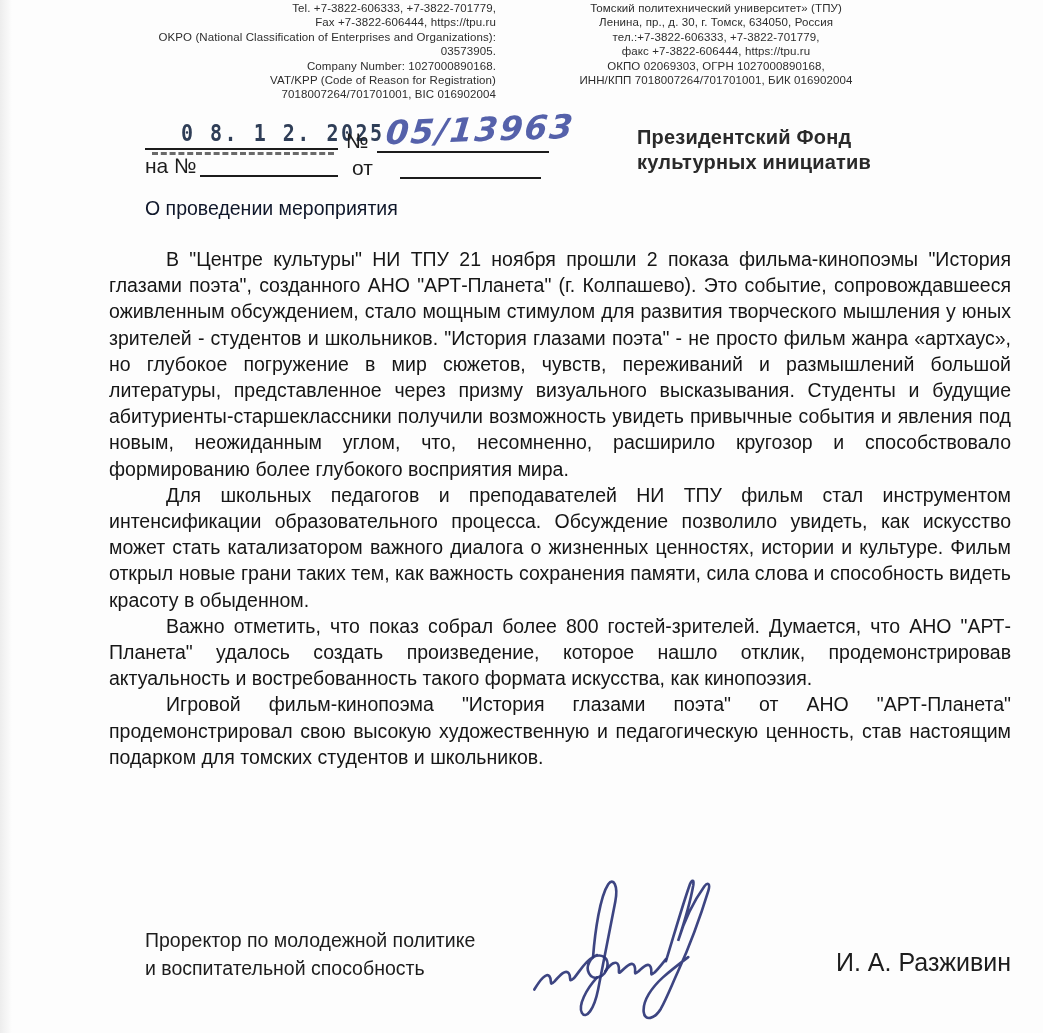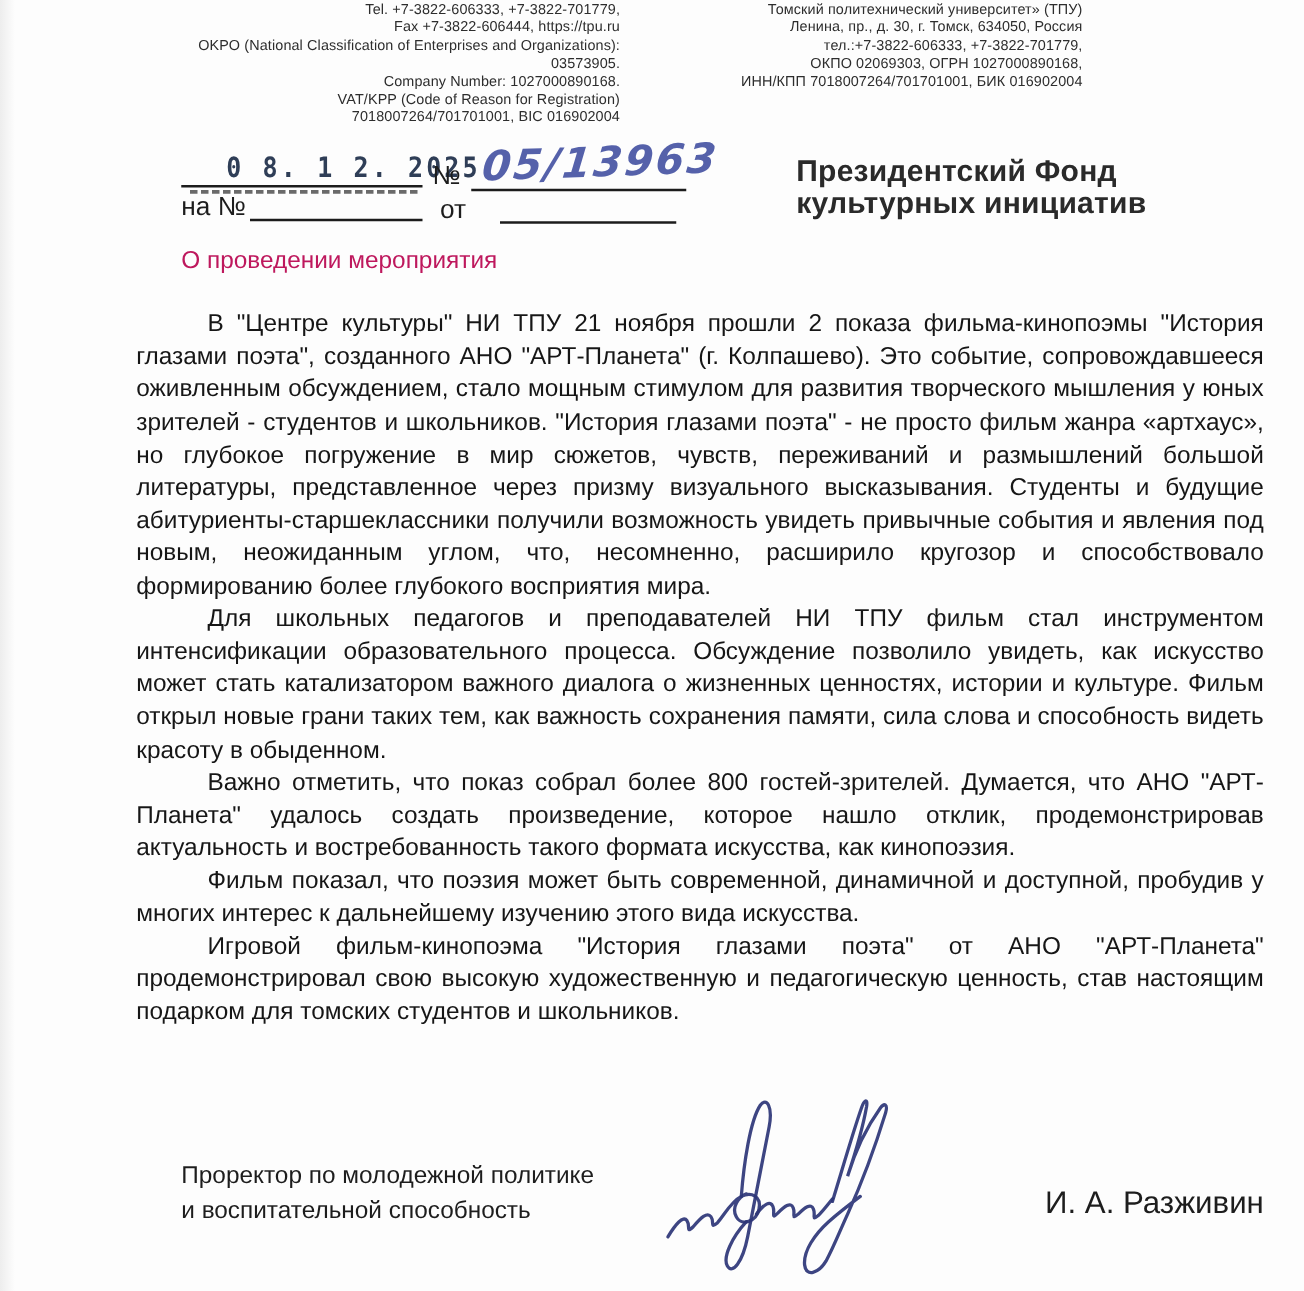--- a/index.html
+++ b/index.html
@@ -7,36 +7,36 @@
     position:relative;width:1043px;height:1033px;overflow:hidden;
     background:#fdfdfd;
     font-family:"Liberation Sans",sans-serif;
     color:#1d1d1d;
   }
   .edge-shade{position:absolute;left:0;top:0;width:12px;height:100%;
     background:linear-gradient(90deg,#ededed,#fdfdfd);}
   
   .lh{position:absolute;top:1px;font-size:11.5px;line-height:14.4px;color:#2d2d2d;letter-spacing:0.1px;}
   .lh-left{left:140px;width:356px;text-align:right;}
-  .lh-right{left:566px;width:300px;text-align:right;}
+  .lh-right{left:566px;width:300px;text-align:center;}
   
   .stamp-date{position:absolute;left:181px;top:120px;font-size:20px;font-weight:bold;
     letter-spacing:2.5px;color:#2f3e57;transform:scaleY(1.12);transform-origin:top left;
     font-family:"DejaVu Sans Mono",monospace;}
   .rule{position:absolute;height:0;border-top:2.5px solid #1c1c1c;}
   .rule-dash{position:absolute;height:0;border-top:3px dashed #3a3a3a;opacity:.75;}
   .ref-label{position:absolute;font-size:21px;color:#1d1d1d;}
   .hand-number{position:absolute;left:386px;top:110px;font-size:33px;font-style:italic;
     color:#4351a2;letter-spacing:2px;transform:rotate(-2deg) skewX(-8deg);
     font-family:"DejaVu Sans",sans-serif;font-weight:bold;opacity:.9;}
   
-  .addressee{position:absolute;left:637px;top:125px;font-size:24px;line-height:25px;
+  .addressee{position:absolute;left:637px;top:125px;font-size:20px;line-height:25px;
     font-weight:bold;color:#2a2a2a;letter-spacing:.2px;}
   
-  .subject{position:absolute;left:145px;top:197px;font-size:19.5px;color:#be185d;}
+  .subject{position:absolute;left:145px;top:197px;font-size:19.5px;color:#0f172a;}
   
   .body-text{position:absolute;left:109px;top:246px;width:902px;
     font-size:19.5px;line-height:26.2px;text-align:justify;color:#161616;}
   .body-text p{margin:0;text-indent:57px;text-align:justify;}
   .body-text p:after{content:"";display:inline-block;width:0;}
   
   .signer-title{position:absolute;left:145px;top:927px;font-size:19.5px;line-height:27.5px;color:#1d1d1d;}
   .signer-name{position:absolute;left:836px;top:948px;font-size:25px;color:#1d1d1d;}
   .sig{position:absolute;left:526px;top:868px;width:208px;height:162px;}
   .sig path{fill:none;stroke:#2c3577;stroke-width:2.6;stroke-linecap:round;opacity:.92;}
@@ -52,20 +52,21 @@
     <div>Fax +7-3822-606444, https://tpu.ru</div>
     <div>OKPO (National Classification of Enterprises and Organizations): 03573905.</div>
     <div>Company Number: 1027000890168.</div>
     <div>VAT/KPP (Code of Reason for Registration)</div>
     <div>7018007264/701701001, BIC 016902004</div>
   </div>
   <div class="lh lh-right">
     <div>Томский политехнический университет» (ТПУ)</div>
     <div>Ленина, пр., д. 30, г. Томск, 634050, Россия</div>
     <div>тел.:+7-3822-606333, +7-3822-701779,</div>
+    <div>факс +7-3822-606444, https://tpu.ru</div>
     <div>ОКПО 02069303, ОГРН 1027000890168,</div>
     <div>ИНН/КПП 7018007264/701701001, БИК 016902004</div>
   </div>
 
   <div class="stamp-date">0 8. 1 2. 2025</div>
   <div class="rule" style="left:145px;top:148px;width:193px;"></div>
   <div class="rule-dash" style="left:152px;top:152px;width:182px;"></div>
   <div class="ref-label" style="left:346px;top:129px;">№</div>
   <div class="hand-number">05/13963</div>
   <div class="rule" style="left:377px;top:151px;width:172px;"></div>
@@ -78,21 +79,20 @@
     <div>Президентский Фонд</div>
     <div>культурных инициатив</div>
   </div>
 
   <div class="subject">О проведении мероприятия</div>
 
   <div class="body-text">
     <p>В "Центре культуры" НИ ТПУ 21 ноября прошли 2 показа фильма-кинопоэмы "История глазами поэта", созданного АНО "АРТ-Планета" (г. Колпашево). Это событие, сопровождавшееся оживленным обсуждением, стало мощным стимулом для развития творческого мышления у юных зрителей - студентов и школьников. "История глазами поэта" - не просто фильм жанра «артхаус», но глубокое погружение в мир сюжетов, чувств, переживаний и размышлений большой литературы, представленное через призму визуального высказывания. Студенты и будущие абитуриенты-старшеклассники получили возможность увидеть привычные события и явления под новым, неожиданным углом, что, несомненно, расширило кругозор и способствовало формированию более глубокого восприятия мира.</p>
     <p>Для школьных педагогов и преподавателей НИ ТПУ фильм стал инструментом интенсификации образовательного процесса. Обсуждение позволило увидеть, как искусство может стать катализатором важного диалога о жизненных ценностях, истории и культуре. Фильм открыл новые грани таких тем, как важность сохранения памяти, сила слова и способность видеть красоту в обыденном.</p>
     <p>Важно отметить, что показ собрал более 800 гостей-зрителей. Думается, что АНО "АРТ-Планета" удалось создать произведение, которое нашло отклик, продемонстрировав актуальность и востребованность такого формата искусства, как кинопоэзия.</p>
-    <p>Фильм показал, что поэзия может быть современной, динамичной и доступной, пробудив у многих интерес к дальнейшему изучению этого вида искусства.</p>
     <p>Игровой фильм-кинопоэма "История глазами поэта" от АНО "АРТ-Планета" продемонстрировал свою высокую художественную и педагогическую ценность, став настоящим подарком для томских студентов и школьников.</p>
   </div>
 
   <div class="signer-title">
     <div>Проректор по молодежной политике</div>
     <div>и воспитательной способность</div>
   </div>
 
   <svg class="sig" viewBox="0 0 205 160" aria-hidden="true">
     <path d="M8,120 C14,110 20,103 23,107 C26,111 22,118 28,112 C34,105 39,100 42,104 C45,108 41,114 47,109 C53,102 58,92 66,88 C74,84 82,88 80,98 C78,108 66,112 62,104 C58,97 64,88 70,86"></path>

